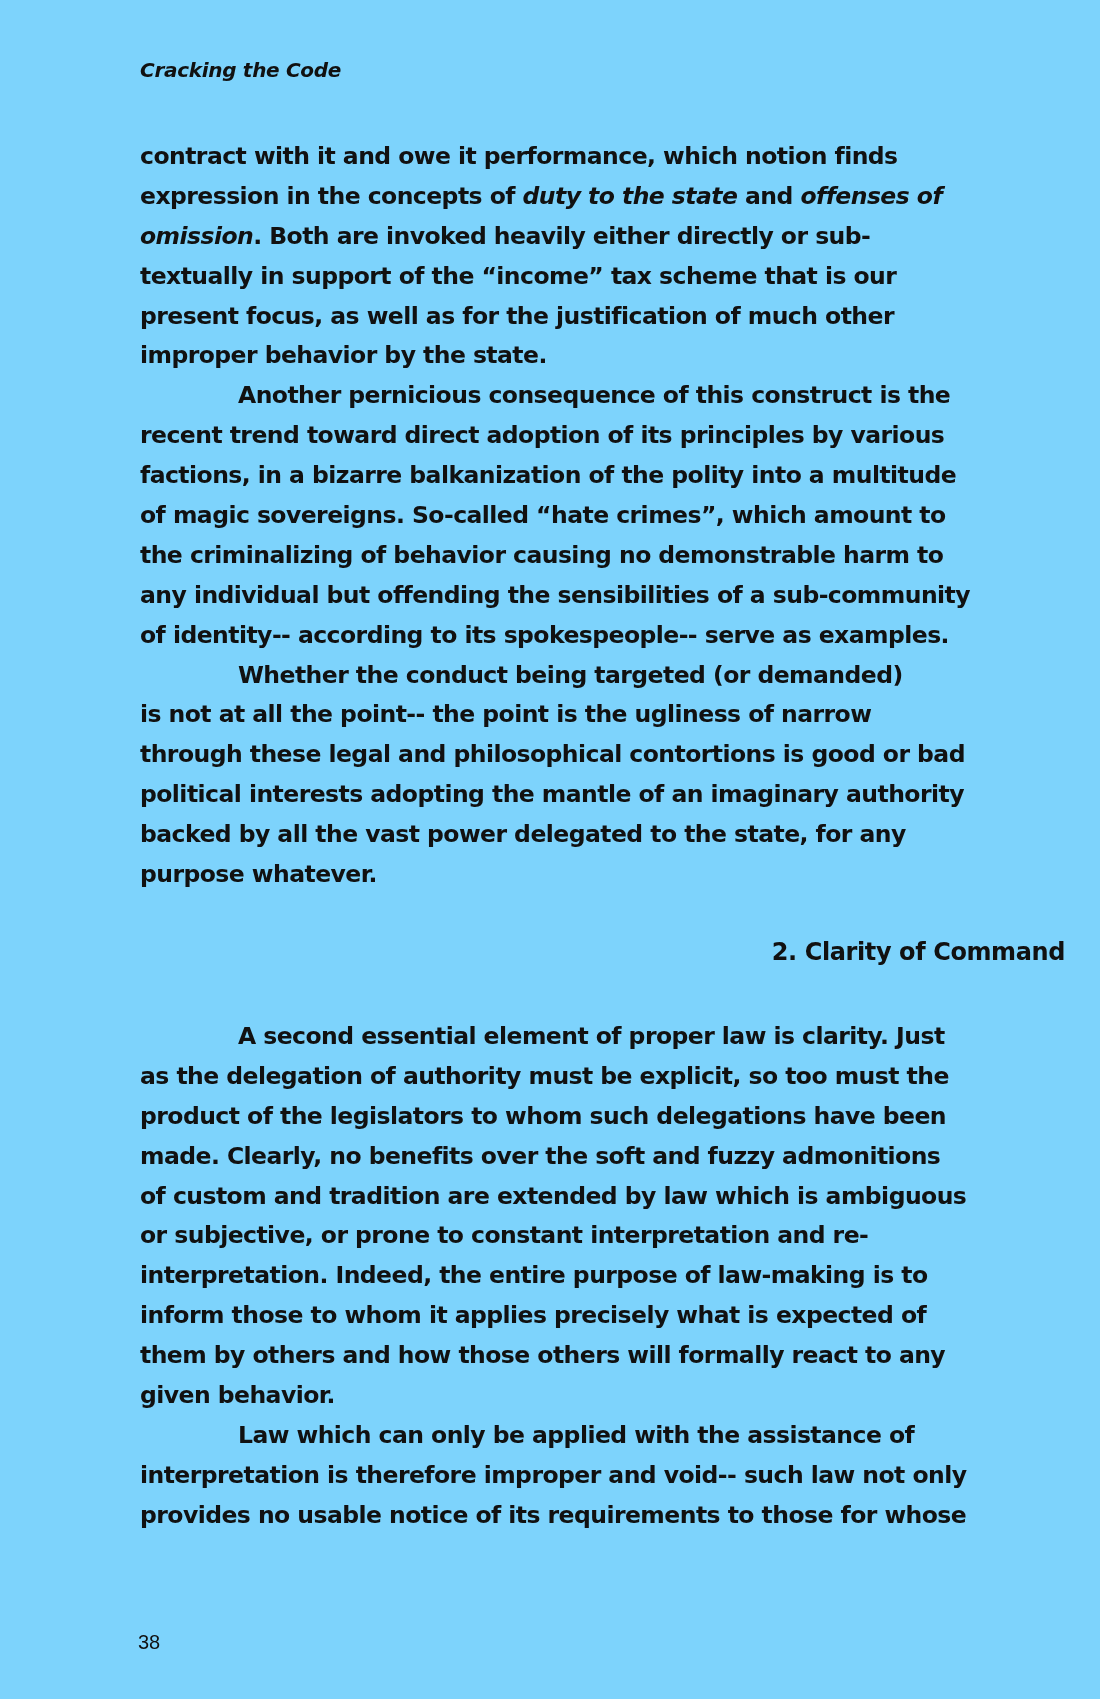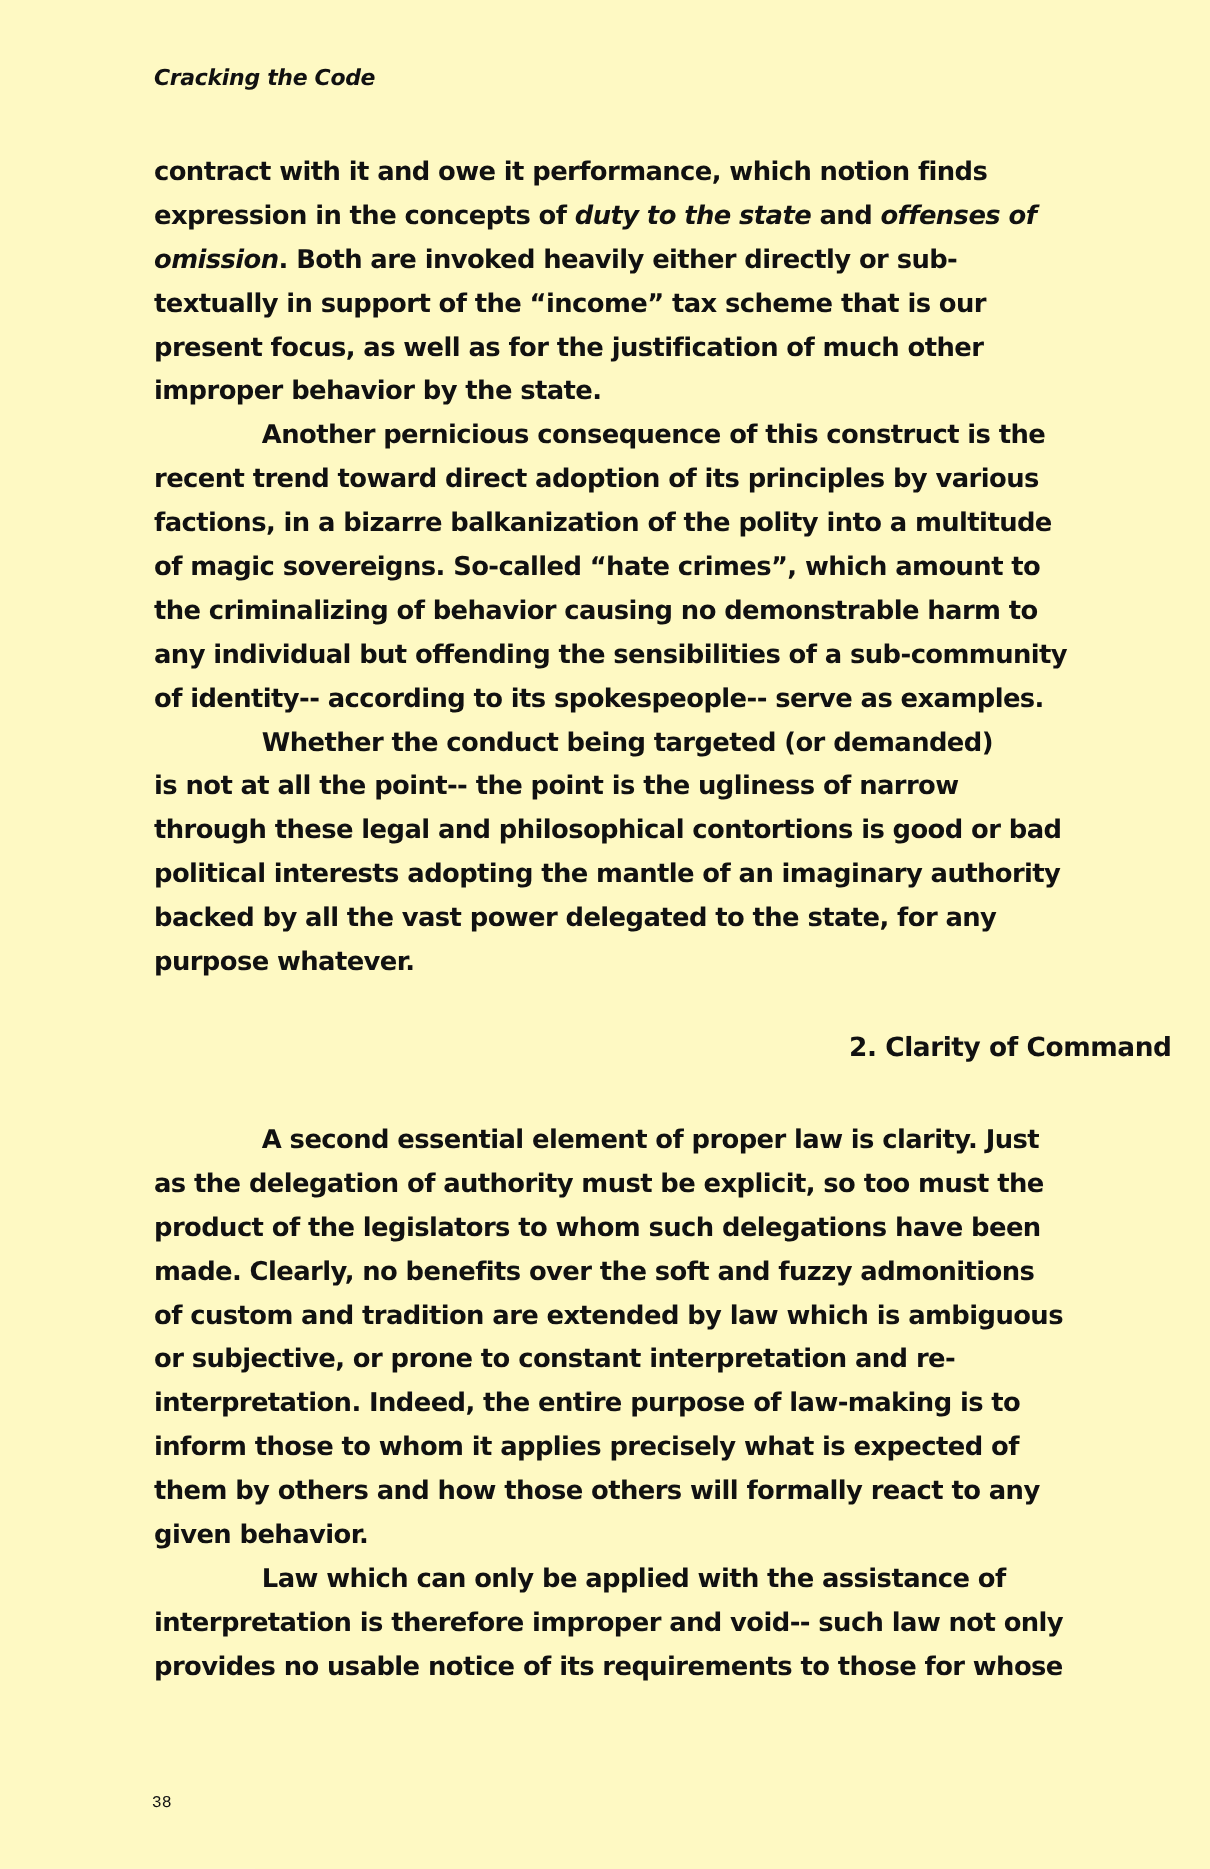--- a/index.html
+++ b/index.html
@@ -1,17 +1,17 @@
 <!DOCTYPE html>
 <html><head>
 <meta charset="utf-8">
 <style>
   html, body { margin: 0; padding: 0; background: #ffffff; }
   body { width: 1100px; height: 1699px; position: relative; overflow: hidden; }
-  .page { position: absolute; left: 0; top: 0; width: 1100px; height: 1699px; background: #fef9c3; color: #111; }
+  .page { position: absolute; left: 0; top: 0; width: 1100px; height: 1699px; background: #7dd3fc; color: #111; }
   .running-header {
     position: absolute; left: 140px; top: 58px;
     font-family: "DejaVu Sans", sans-serif; font-weight: bold; font-style: italic;
     font-size: 20px; color: #111; letter-spacing: -0.3px;
   }
   .body-text {
     position: absolute; left: 140px; width: 800px;
     font-family: "DejaVu Sans", sans-serif; font-size: 23.5px; color: #111;
     letter-spacing: -0.55px; word-spacing: 0px;
   }
@@ -20,21 +20,21 @@
   .block1 { top: 137px; }
   .block2 { top: 1017px; }
   .section-heading {
     position: absolute; left: 0; width: 1065px; top: 938px; text-align: right;
     font-family: "DejaVu Sans", sans-serif; font-weight: bold; font-size: 24px; color: #111;
     letter-spacing: -0.4px;
   }
   em { font-style: italic; }
   .page-number {
     position: absolute; left: 138px; top: 1631px;
-    font-family: Liberation Mono, monospace; font-size: 15px; color: #111;
+    font-family: Liberation Sans, sans-serif; font-size: 20px; color: #111;
   }
 </style>
 </head>
 <body>
 
 <div class="page">
   <div class="running-header">Cracking the Code</div>
 
   <div class="body-text block1">
       <span class="line"><span>contract with it and owe it performance, which notion finds</span></span>

